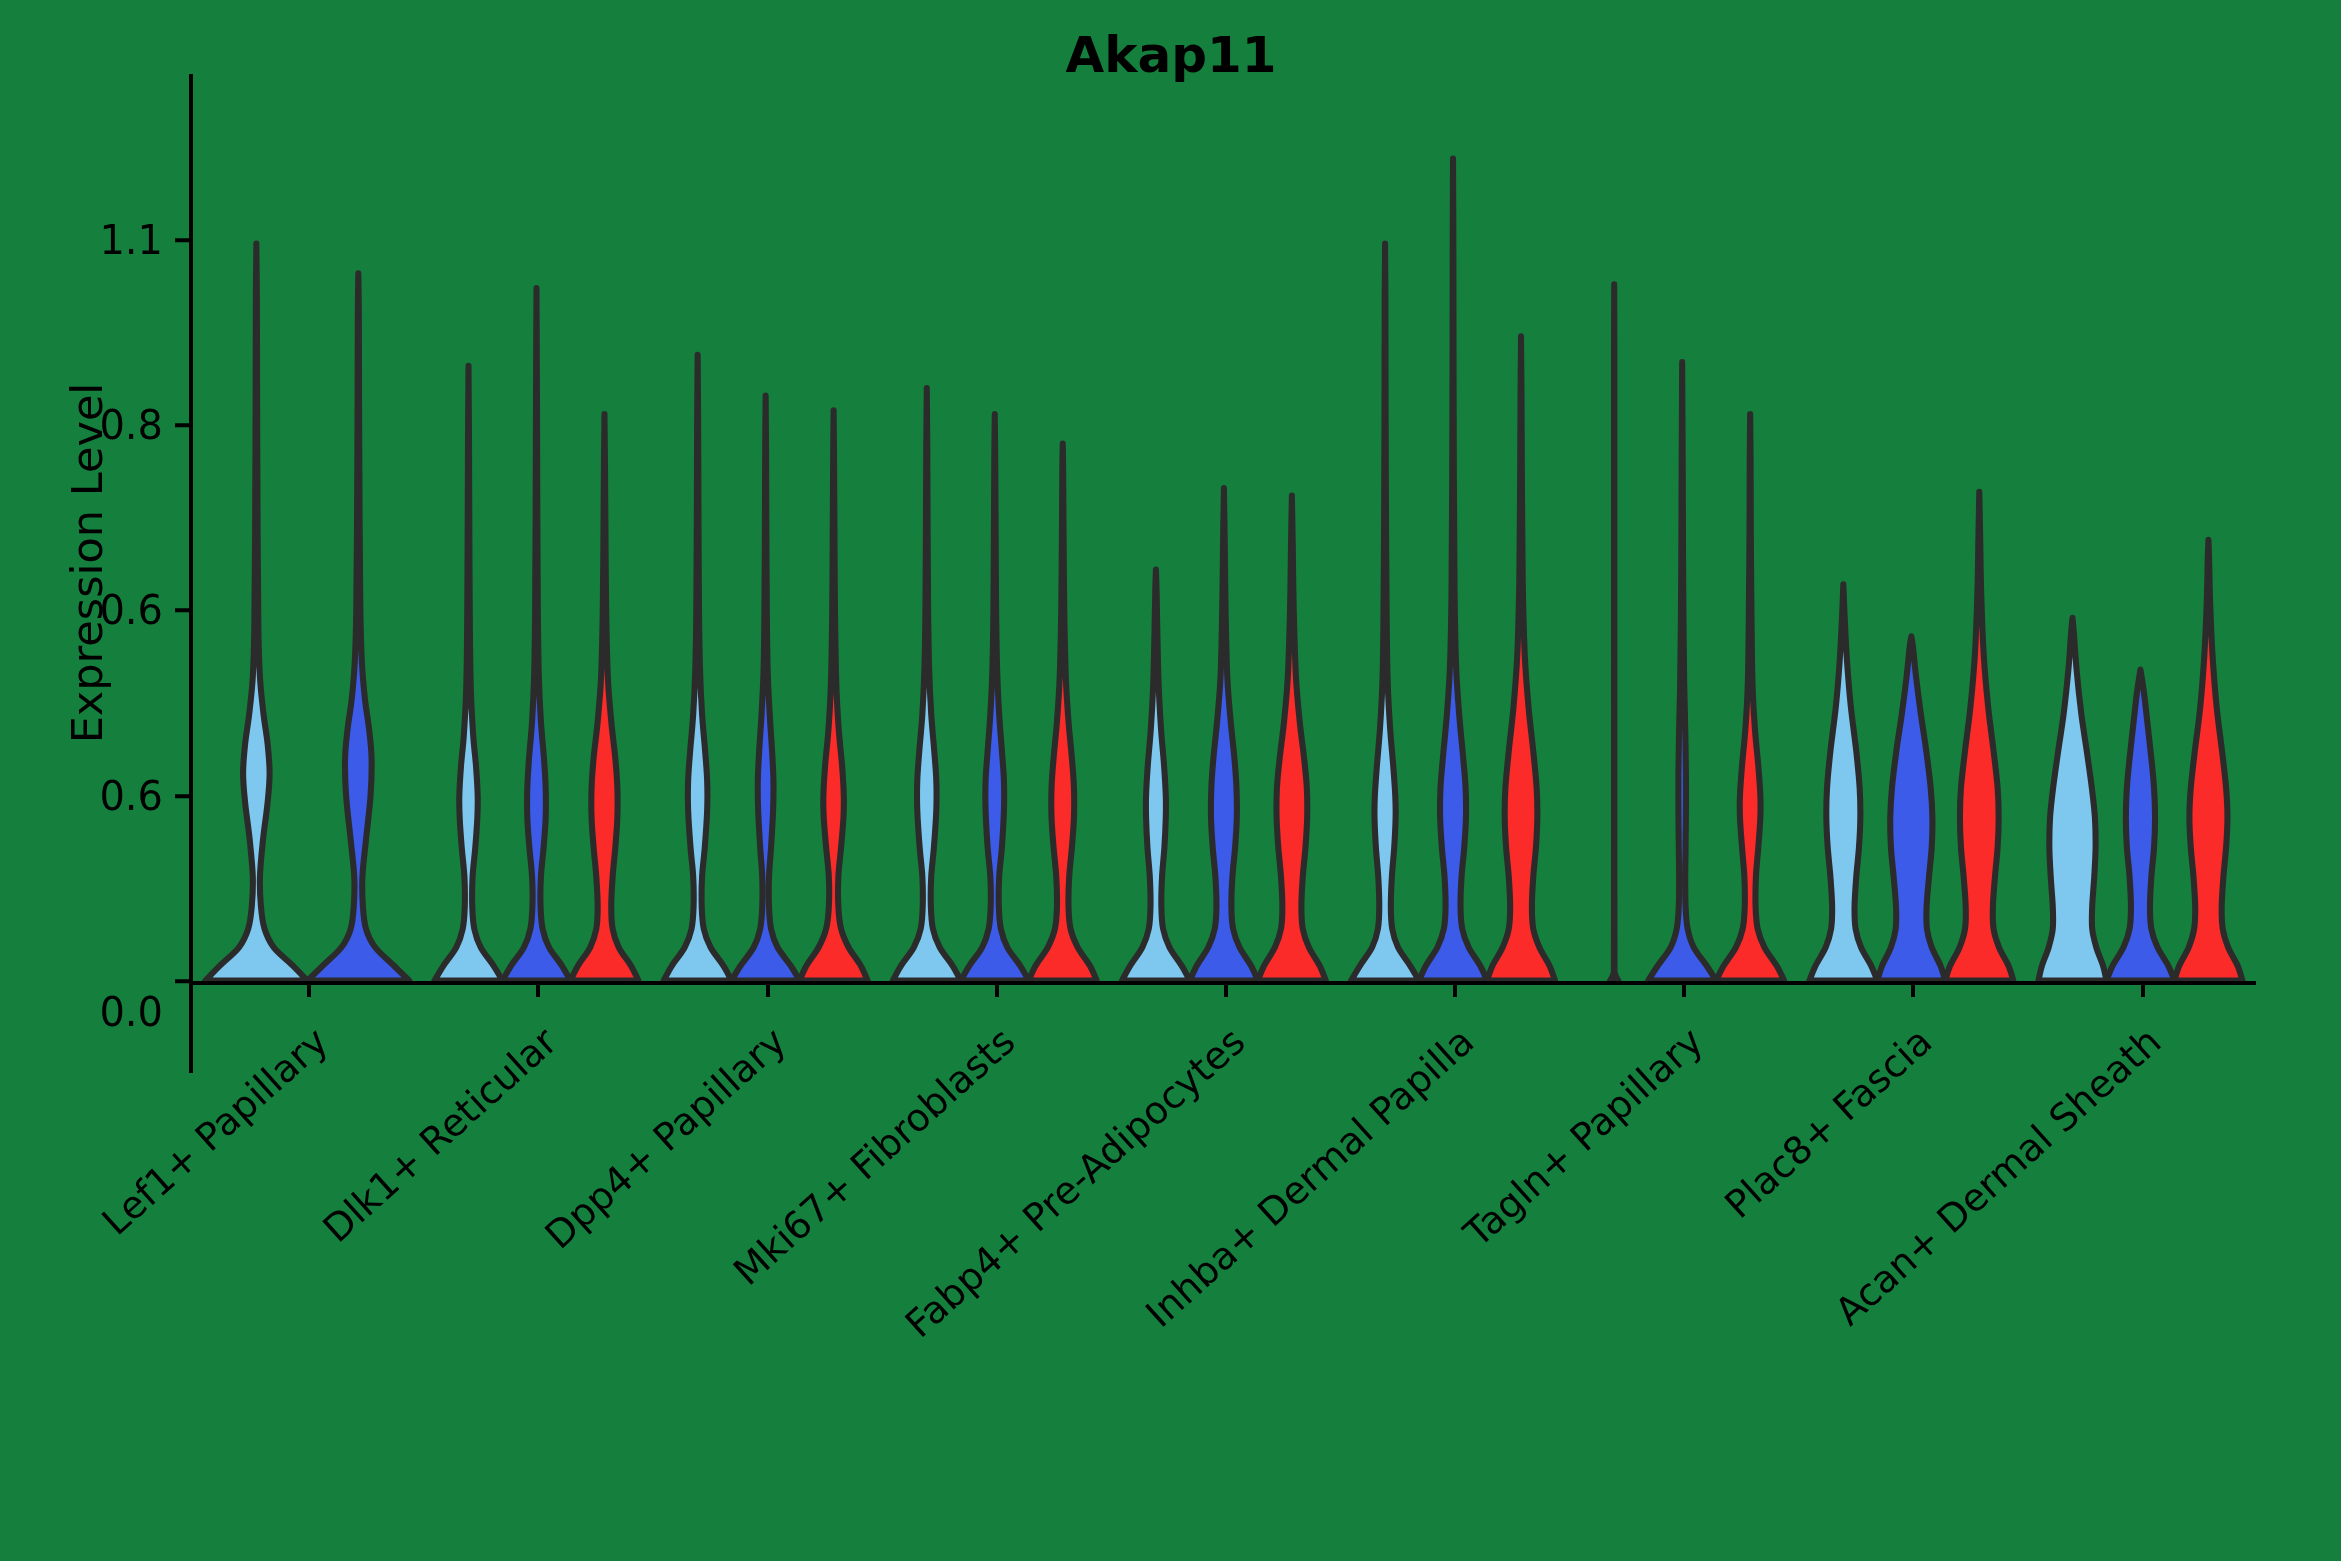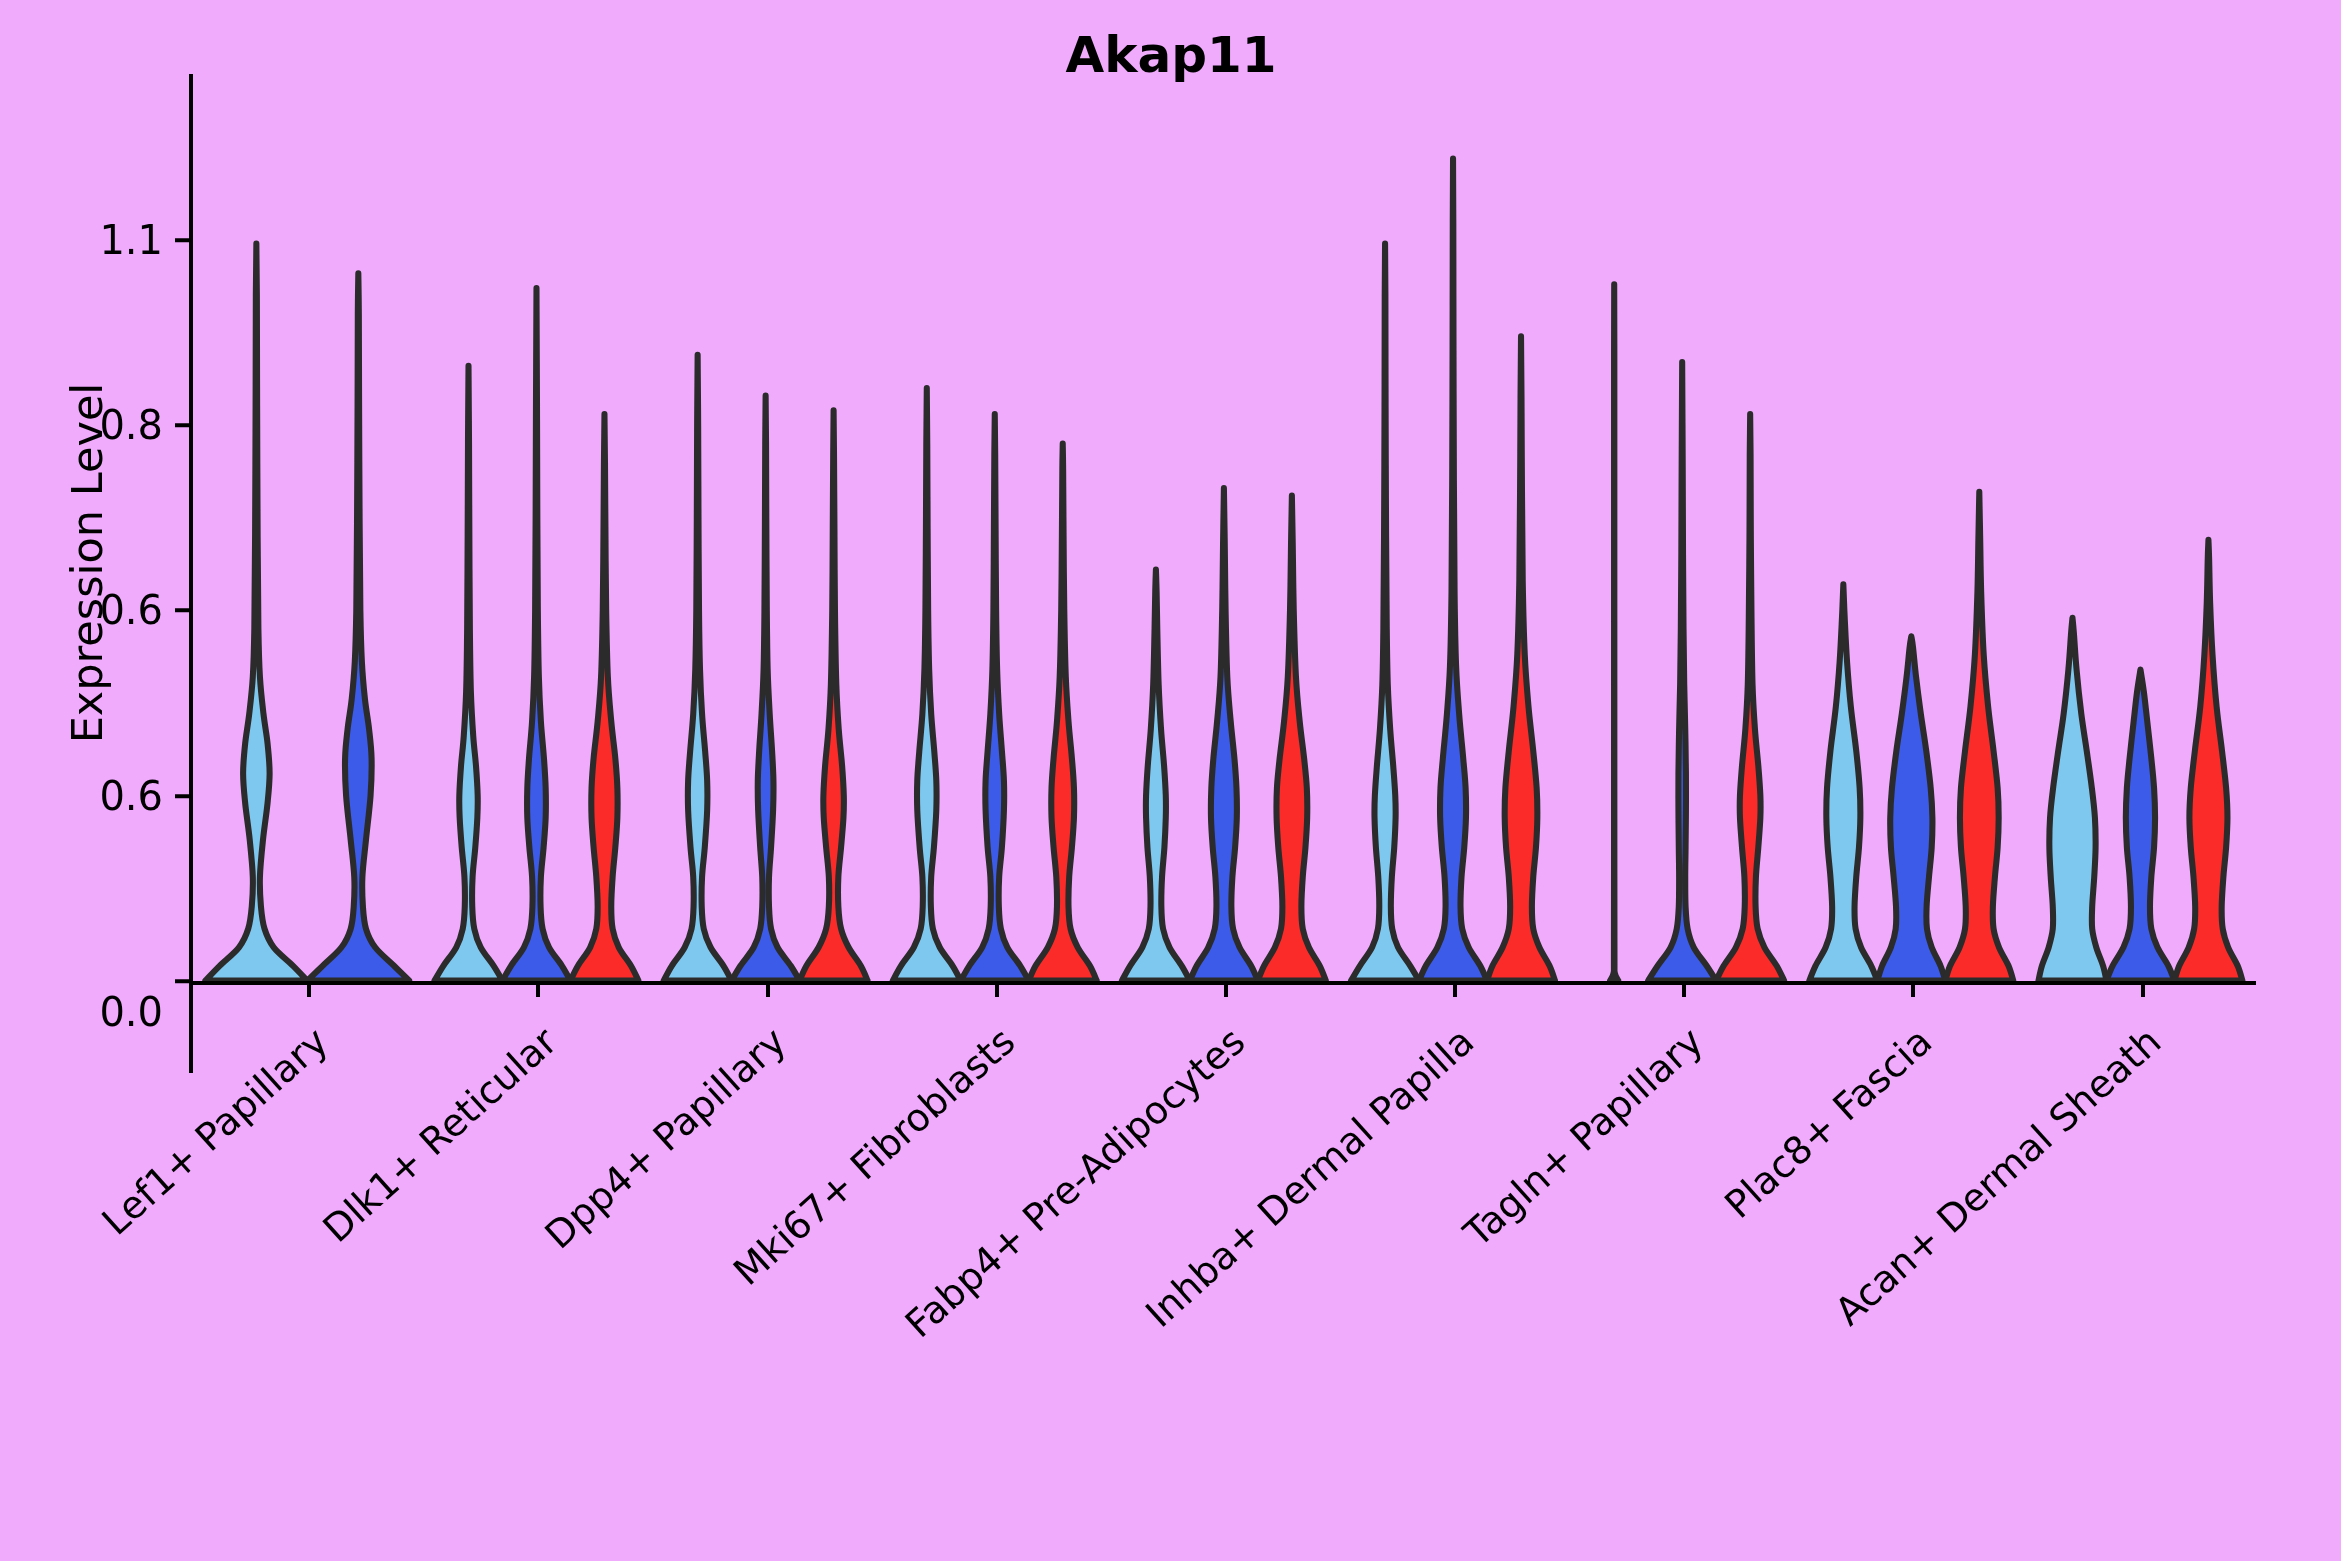--- a/index.html
+++ b/index.html
@@ -1,17 +1,17 @@
 <!DOCTYPE html>
 <html style="font-size:14px"><head>
 <meta charset="utf-8">
 <style>
   html,body{margin:0;padding:0;background:#ffffff;}
   body{width:2342px;height:1561px;font-family:"DejaVu Sans",sans-serif;overflow:hidden;}
-  #root{position:relative;width:2342px;height:1561px;background:#f0abfc;}
+  #root{position:relative;width:2342px;height:1561px;background:#15803d;}
 
   #title{
     position:absolute;left:0;top:26px;width:2342px;text-align:center;
     font-family:"DejaVu Sans",sans-serif;font-weight:bold;font-size:50px;color:#000;
     letter-spacing:0px;
   }
 
   #ylabel{
     position:absolute;
     left:-217px; top:538px;

